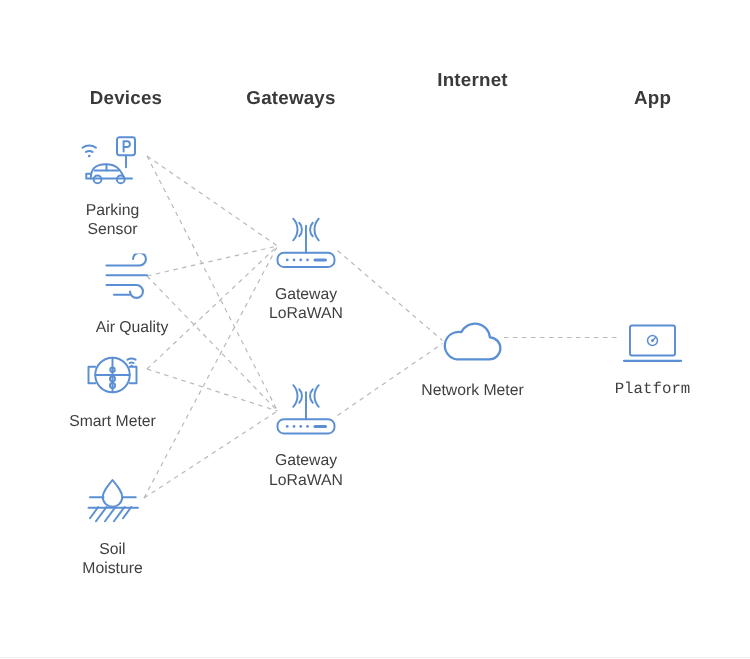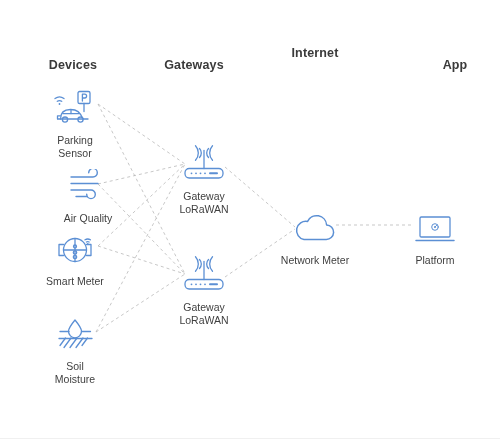--- a/index.html
+++ b/index.html
@@ -74,24 +74,24 @@
       <line x1="98" y1="246" x2="185" y2="164"></line>
       <line x1="98" y1="246" x2="185" y2="274"></line>
       <line x1="96" y1="332" x2="185" y2="164"></line>
       <line x1="96" y1="332" x2="185" y2="274"></line>
       <line x1="225" y1="167" x2="295" y2="227"></line>
       <line x1="225" y1="277" x2="295" y2="229"></line>
       <line x1="336" y1="225" x2="414" y2="225"></line>
     </g>
   </svg>
 
-  <div class="col-header" style="left:73px;  top:58px;">Devices</div>
+  <div class="col-header" style="left:84px;  top:58px;">Devices</div>
   <div class="col-header" style="left:194px; top:58px;">Gateways</div>
   <div class="col-header" style="left:315px; top:46px;text-align:right;">Internet</div>
-  <div class="col-header" style="left:435px; top:58px;margin-left:20px;">App</div>
+  <div class="col-header" style="left:435px; top:58px;">App</div>
 
   <div class="node" style="left:75px; top:86px;text-align:center;">
     <div class="icon-wrap">
       <svg width="48" height="40" viewBox="0 0 48 40" fill="none" stroke="#5B8FD4" stroke-width="1.3" stroke-linecap="round" stroke-linejoin="round">
         <path d="M4 10.5a7.5 7.5 0 0 1 9 0"></path>
         <path d="M6.3 13.3a4.3 4.3 0 0 1 4.4 0"></path>
         <circle cx="8.5" cy="16" r="0.9" fill="#5B8FD4" stroke="none"></circle>
         <rect x="27" y="3.5" width="12" height="12" rx="1.6"></rect>
         <path d="M31.4 13V6.2h2.3a1.9 1.9 0 0 1 0 3.8h-2.3"></path>
         <path d="M33 15.5v8"></path>
@@ -199,21 +199,21 @@
 
   <div class="node" style="left:315px; top:206px;">
     <div class="icon-wrap">
       <svg width="46" height="32" viewBox="0 0 46 32" fill="none" stroke="#5B8FD4" stroke-width="1.5" stroke-linecap="round" stroke-linejoin="round">
         <path d="M12 27.5h22a7.3 7.3 0 0 0 0.6-14.6A10 10 0 0 0 15.6 9.4 8.2 8.2 0 0 0 12 27.5z"></path>
       </svg>
     </div>
     <div class="node-label">Network Meter</div>
   </div>
 
-  <div class="node" style="left:435px; top:206px;">
+  <div class="node" style="left:435px; top:206px;font-family:Liberation Mono, monospace;">
     <div class="icon-wrap">
       <svg width="46" height="32" viewBox="0 0 46 32" fill="none" stroke="#5B8FD4" stroke-width="1.3" stroke-linecap="round" stroke-linejoin="round">
         <rect x="8" y="5" width="30" height="20" rx="1.3"></rect>
         <path d="M4 28.5h38" stroke-width="1.5"></path>
         <circle cx="23" cy="15" r="3.3" stroke-width="1"></circle>
         <circle cx="23" cy="15" r="1" fill="#5B8FD4" stroke="none"></circle>
         <path d="M23 15l2-2" stroke-width="0.9"></path>
       </svg>
     </div>
     <div class="node-label">Platform</div>

